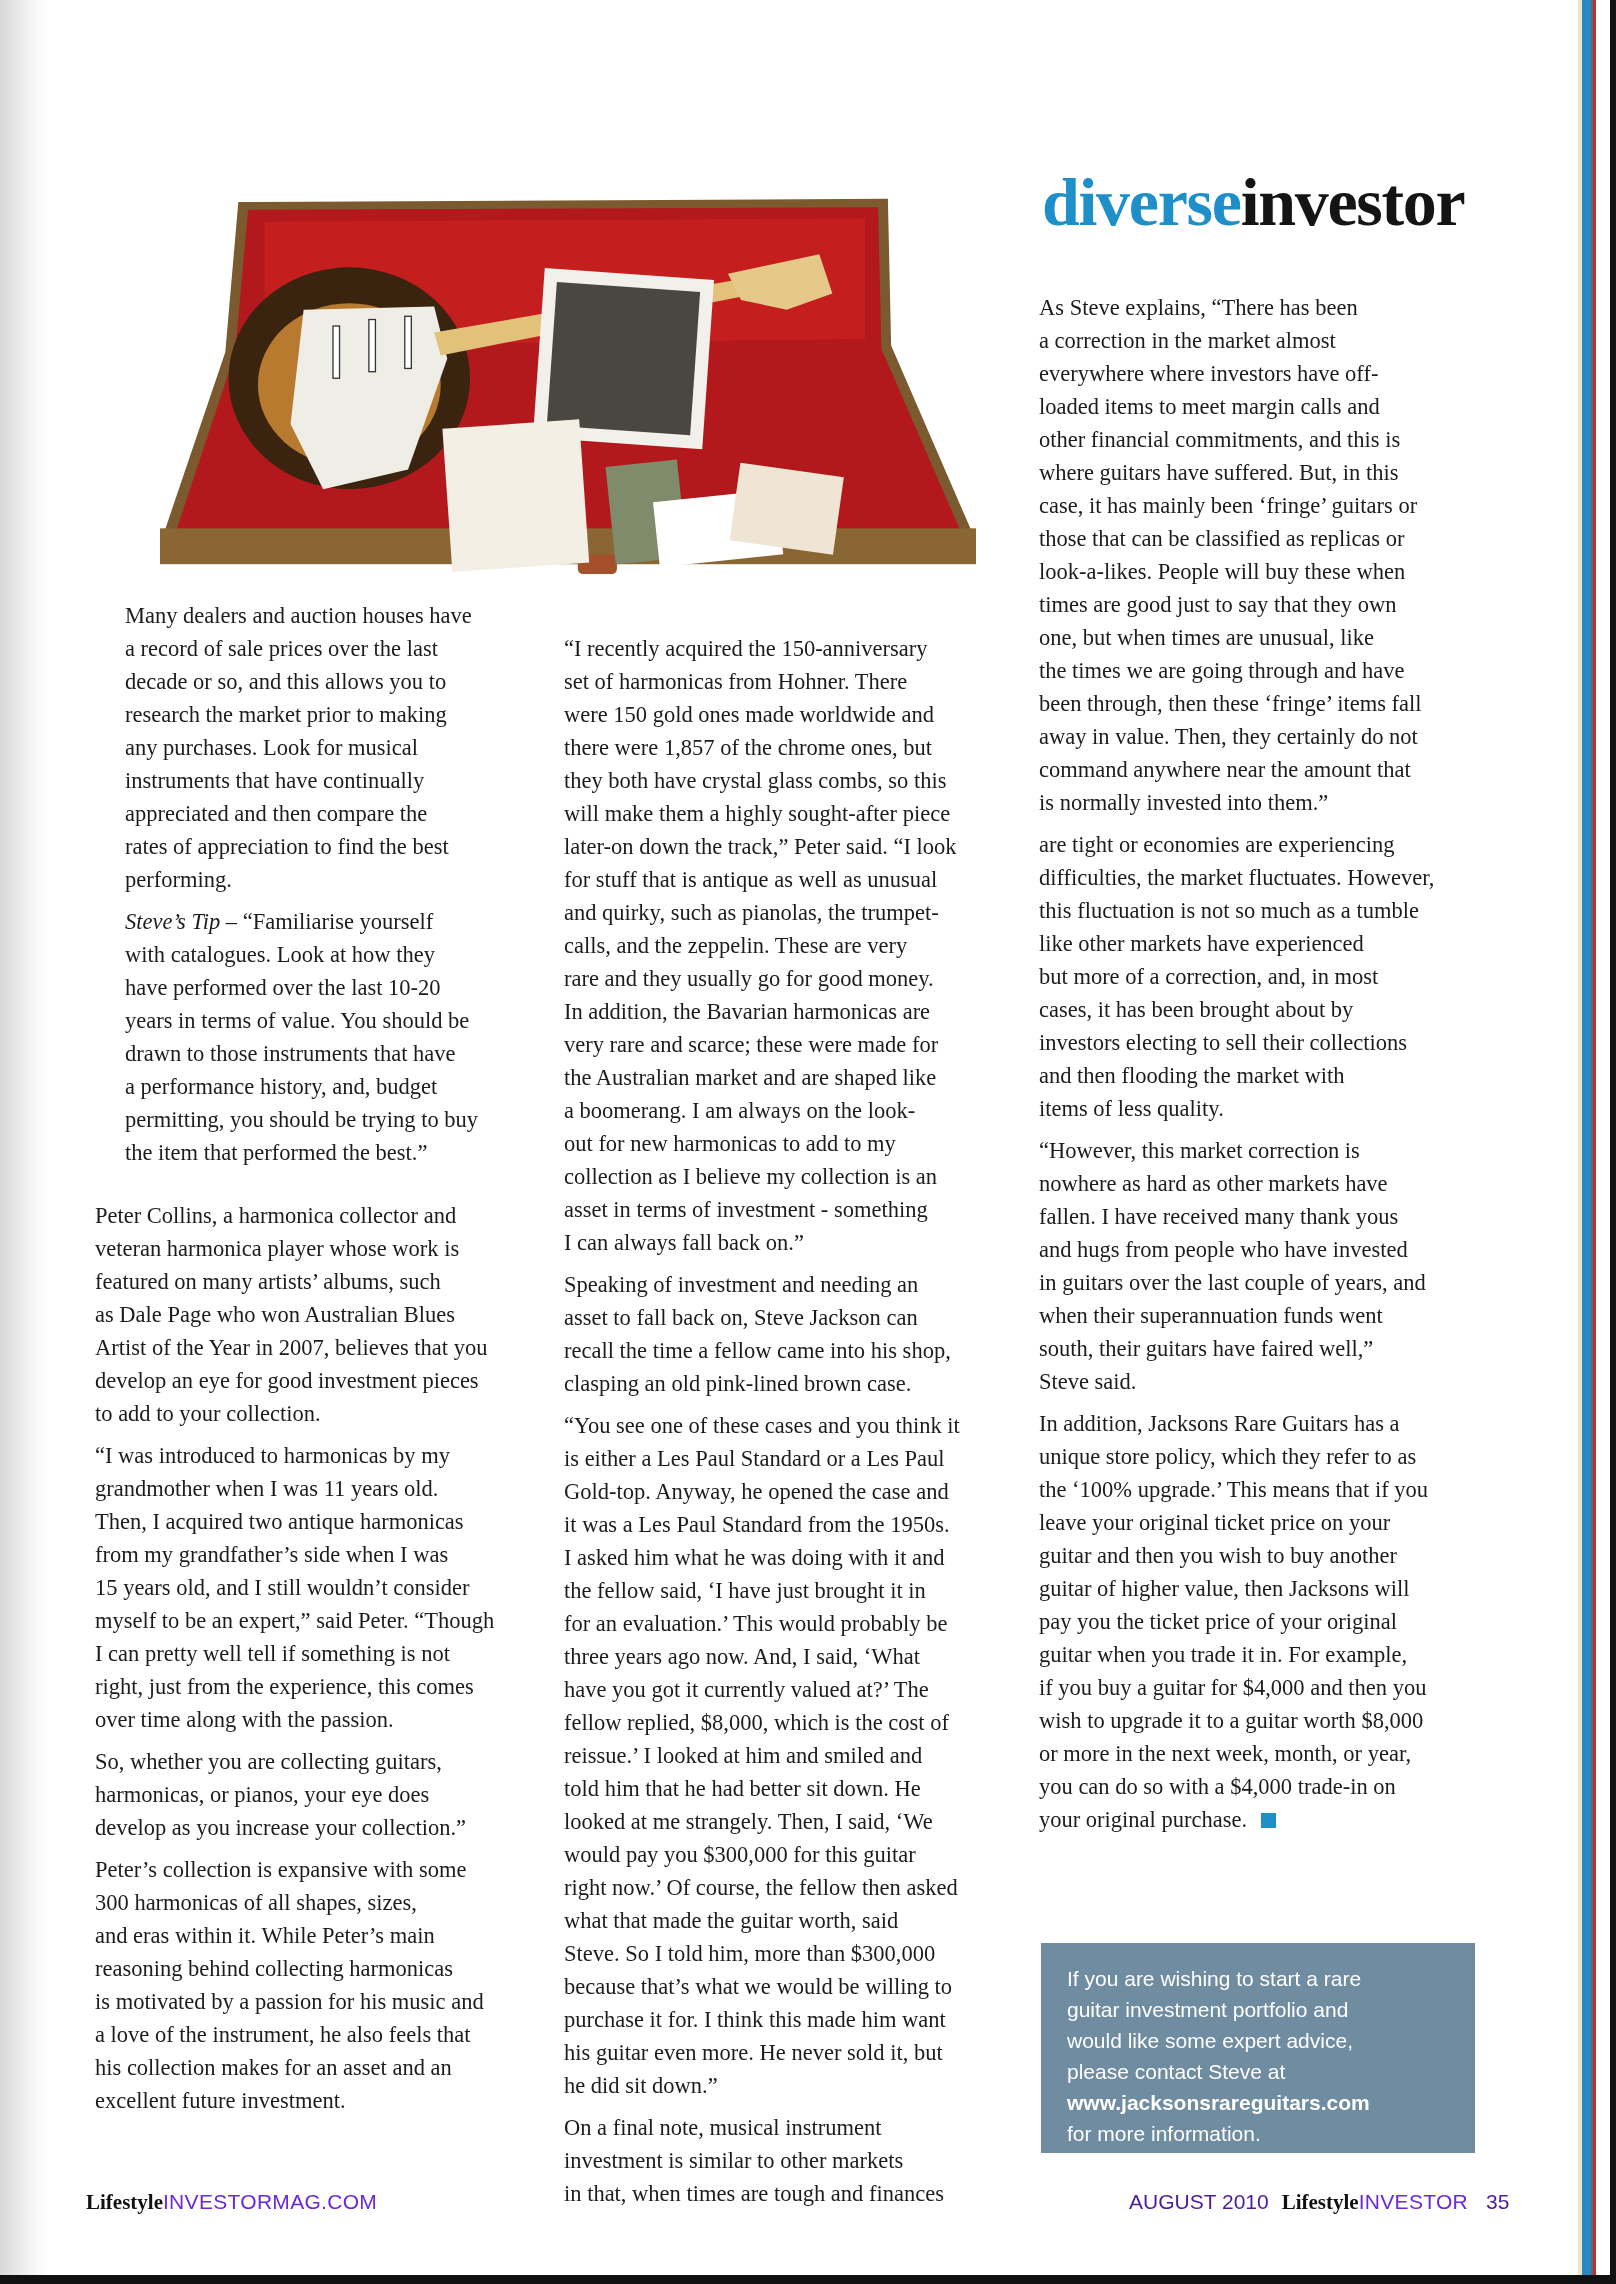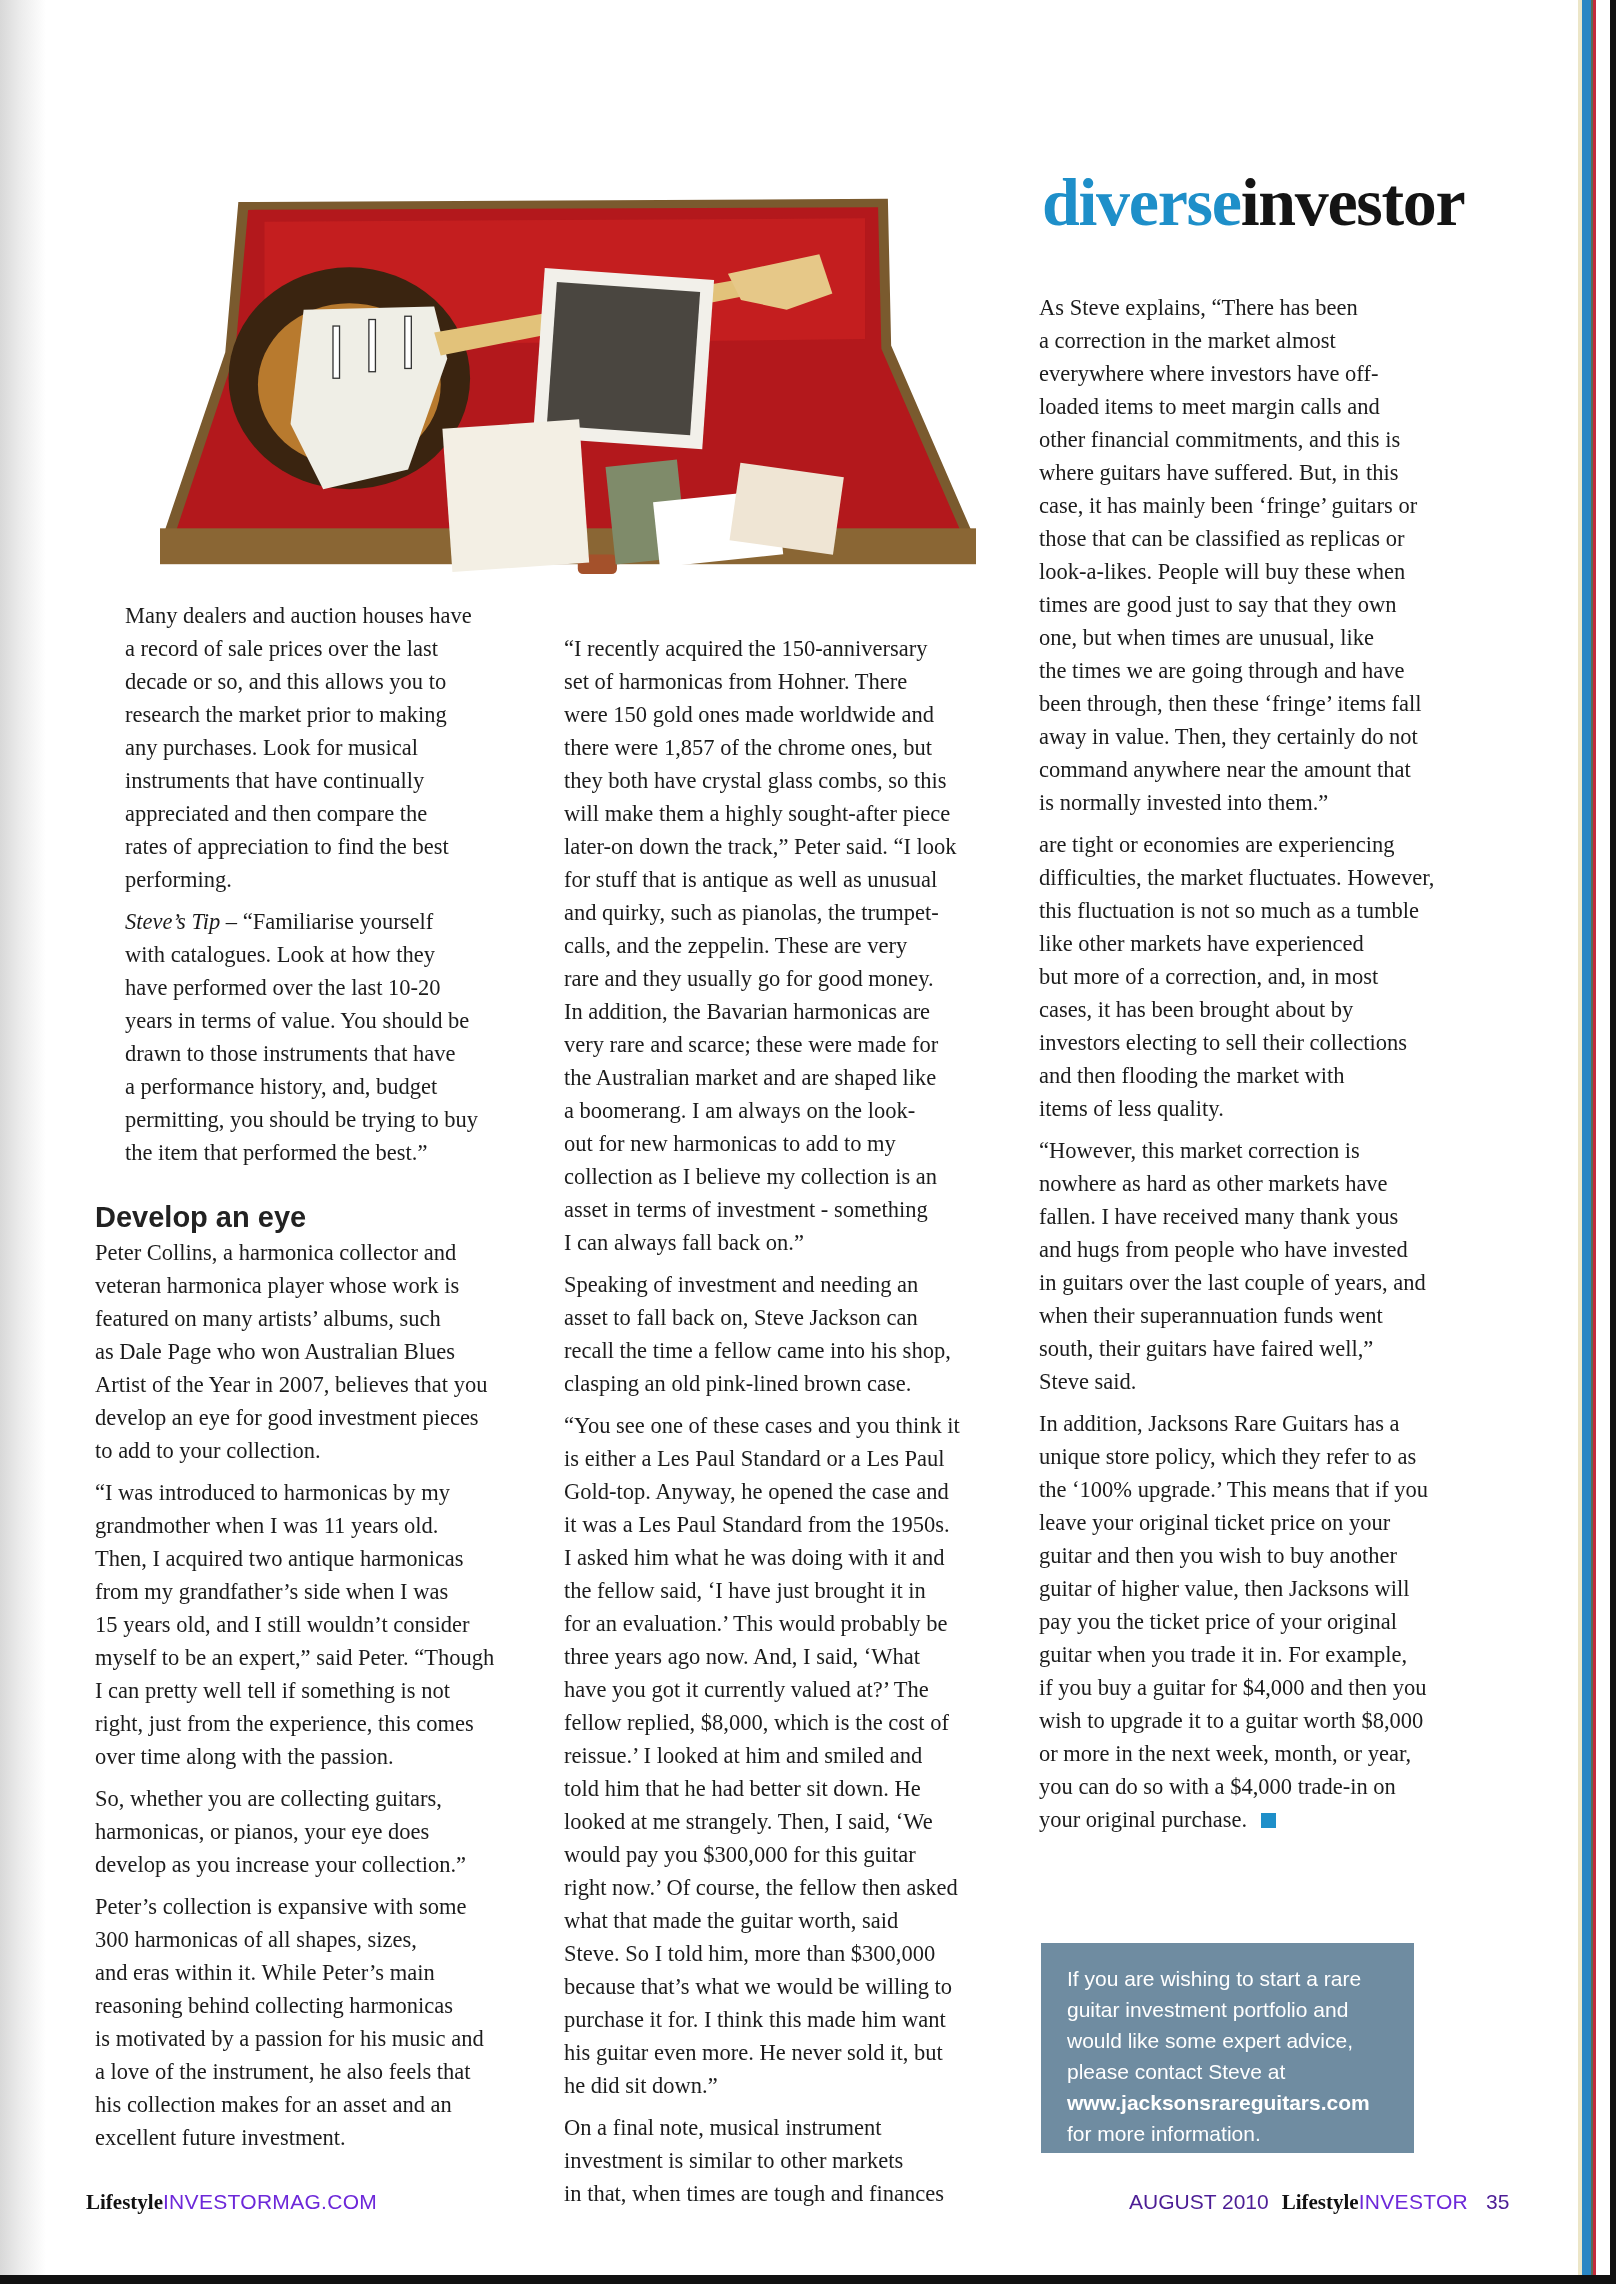--- a/index.html
+++ b/index.html
@@ -50,21 +50,21 @@
     margin: 0 0 0 0;
   }
   .end-mark {
     display: inline-block; width: 14.4px; height: 15.7px; background: #1e8fc9;
     margin-left: 14.4px; vertical-align: -1.3px;
   }
   em { font-style: italic; }
 
   
   .callout {
-    position: absolute; left: 1041px; top: 1943px; width: 373px; height: 210px;
+    position: absolute; left: 1041px; top: 1943px; width: 434px; height: 210px;
     background: #6f8ca1; box-sizing: border-box; padding: 19.6px 26px;
     font-family: "Liberation Sans", "DejaVu Sans", sans-serif;
     color: #ffffff; font-size: 21px; line-height: 31px;
   }
   .callout .line { display: block; white-space: nowrap; }
   .callout .url { font-weight: bold; }
 
   
   .footer-left {
     position: absolute; left: 86px; top: 2190px; font-size: 21px; white-space: nowrap;
@@ -150,21 +150,20 @@
     <span class="line">have performed over the last 10-20</span>
     <span class="line">years in terms of value. You should be</span>
     <span class="line">drawn to those instruments that have</span>
     <span class="line">a performance history, and, budget</span>
     <span class="line">permitting, you should be trying to buy</span>
     <span class="line">the item that performed the best.”</span>
   </p>
 </div>
 
 <div class="col left-b">
-  <h2 class="heading">Develop an eye</h2>
   <p>
     <span class="line">Peter Collins, a harmonica collector and</span>
     <span class="line">veteran harmonica player whose work is</span>
     <span class="line">featured on many artists’ albums, such</span>
     <span class="line">as Dale Page who won Australian Blues</span>
     <span class="line">Artist of the Year in 2007, believes that you</span>
     <span class="line">develop an eye for good investment pieces</span>
     <span class="line">to add to your collection.</span>
   </p>
   <p>

